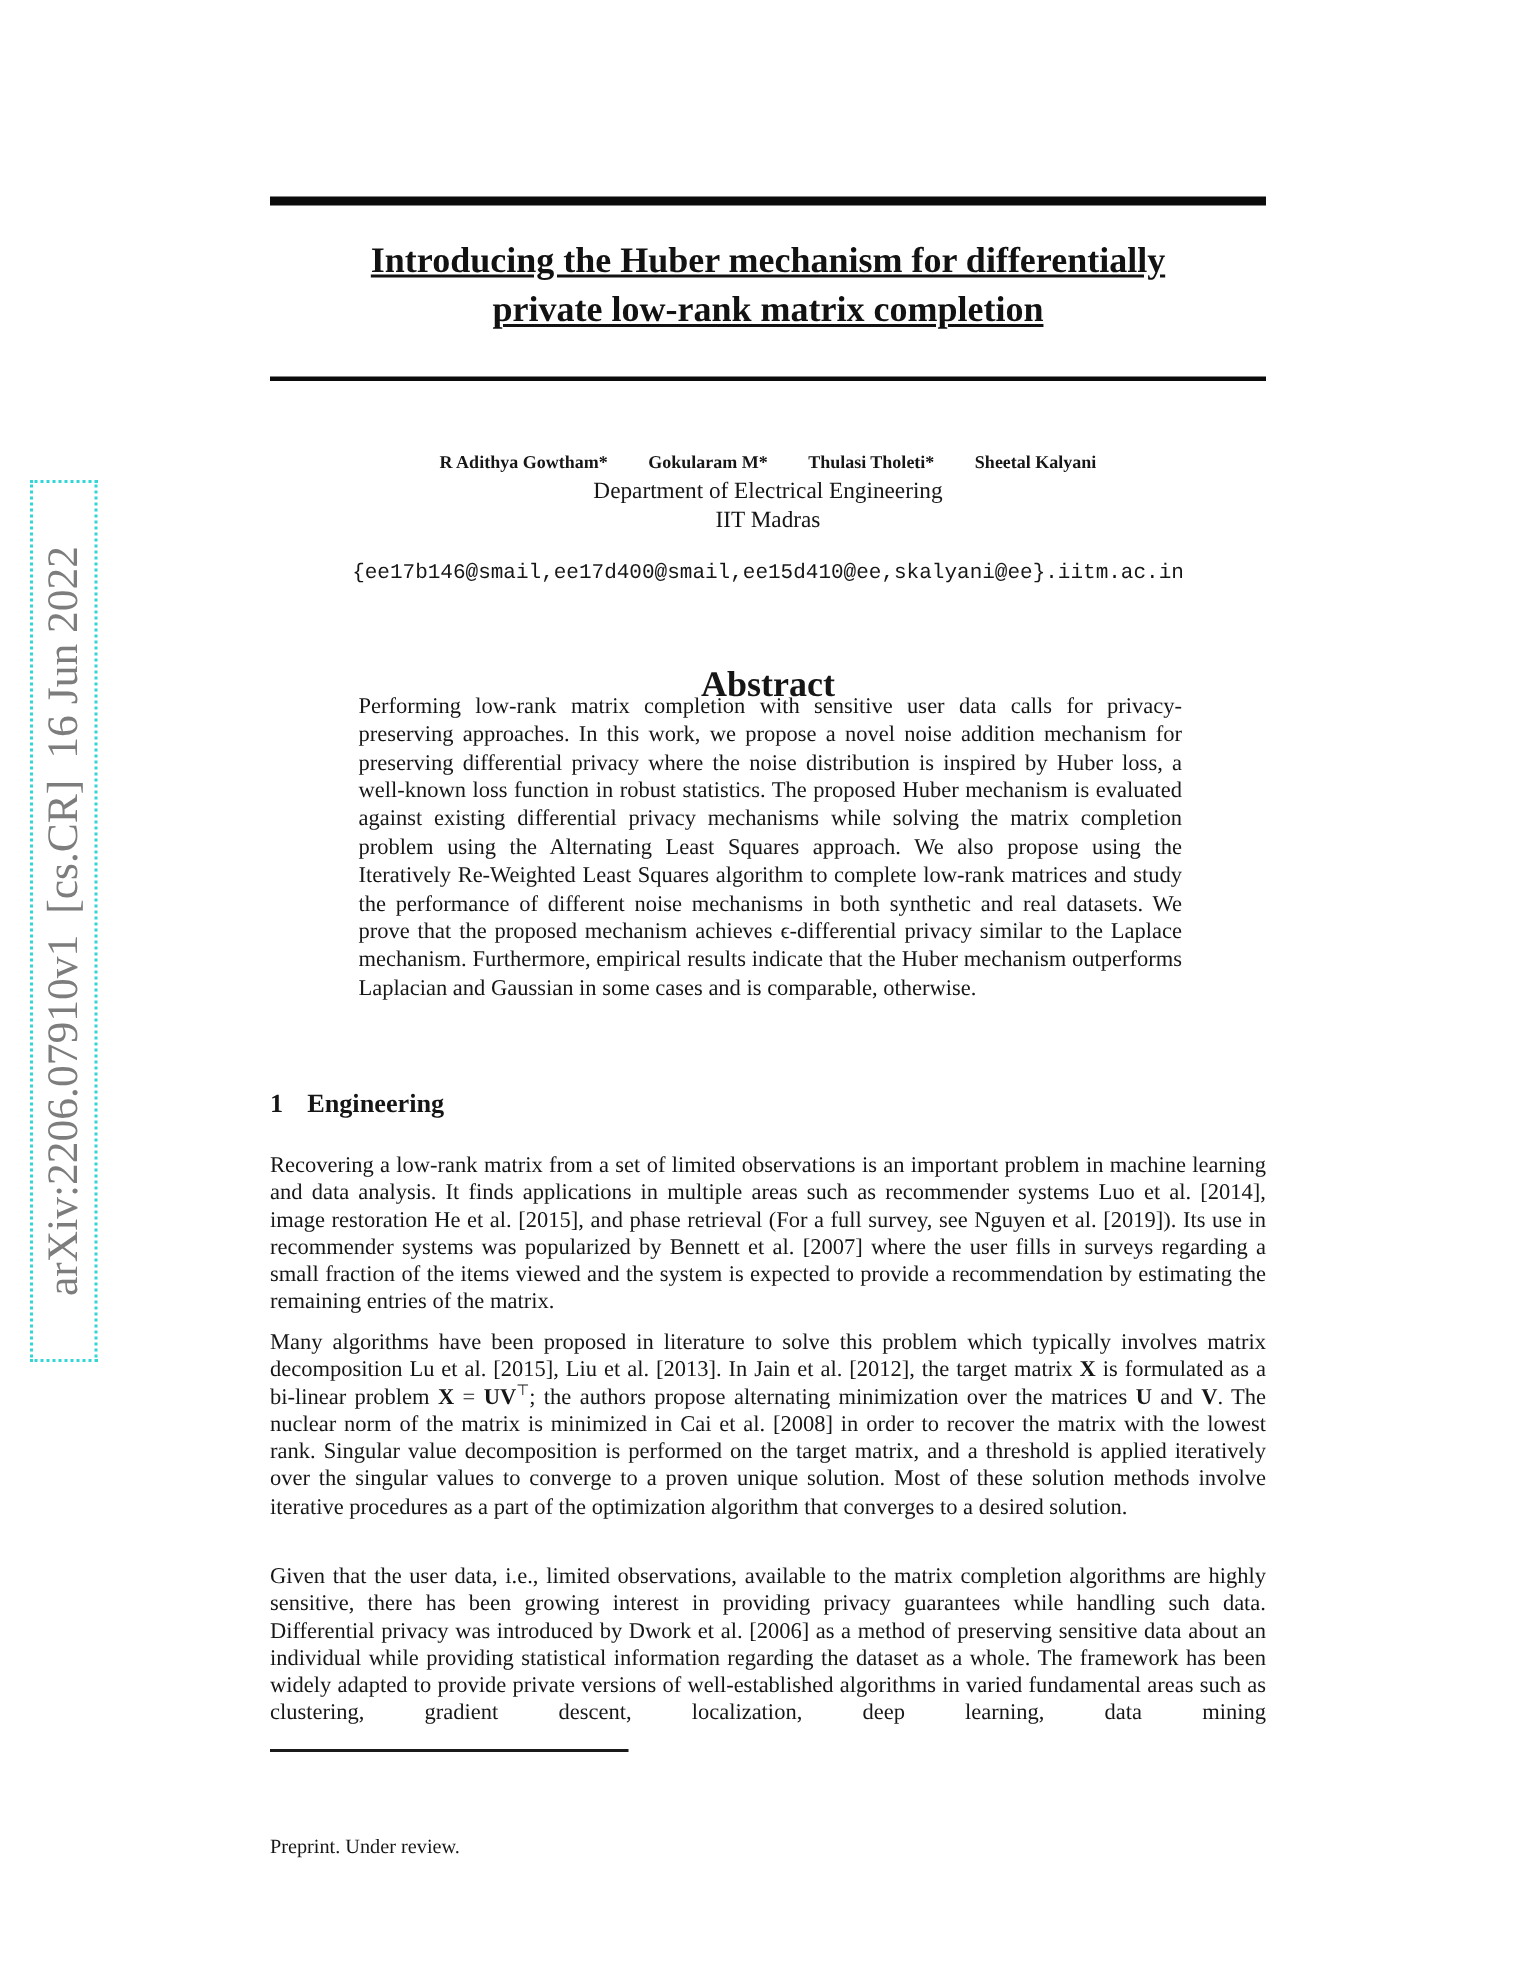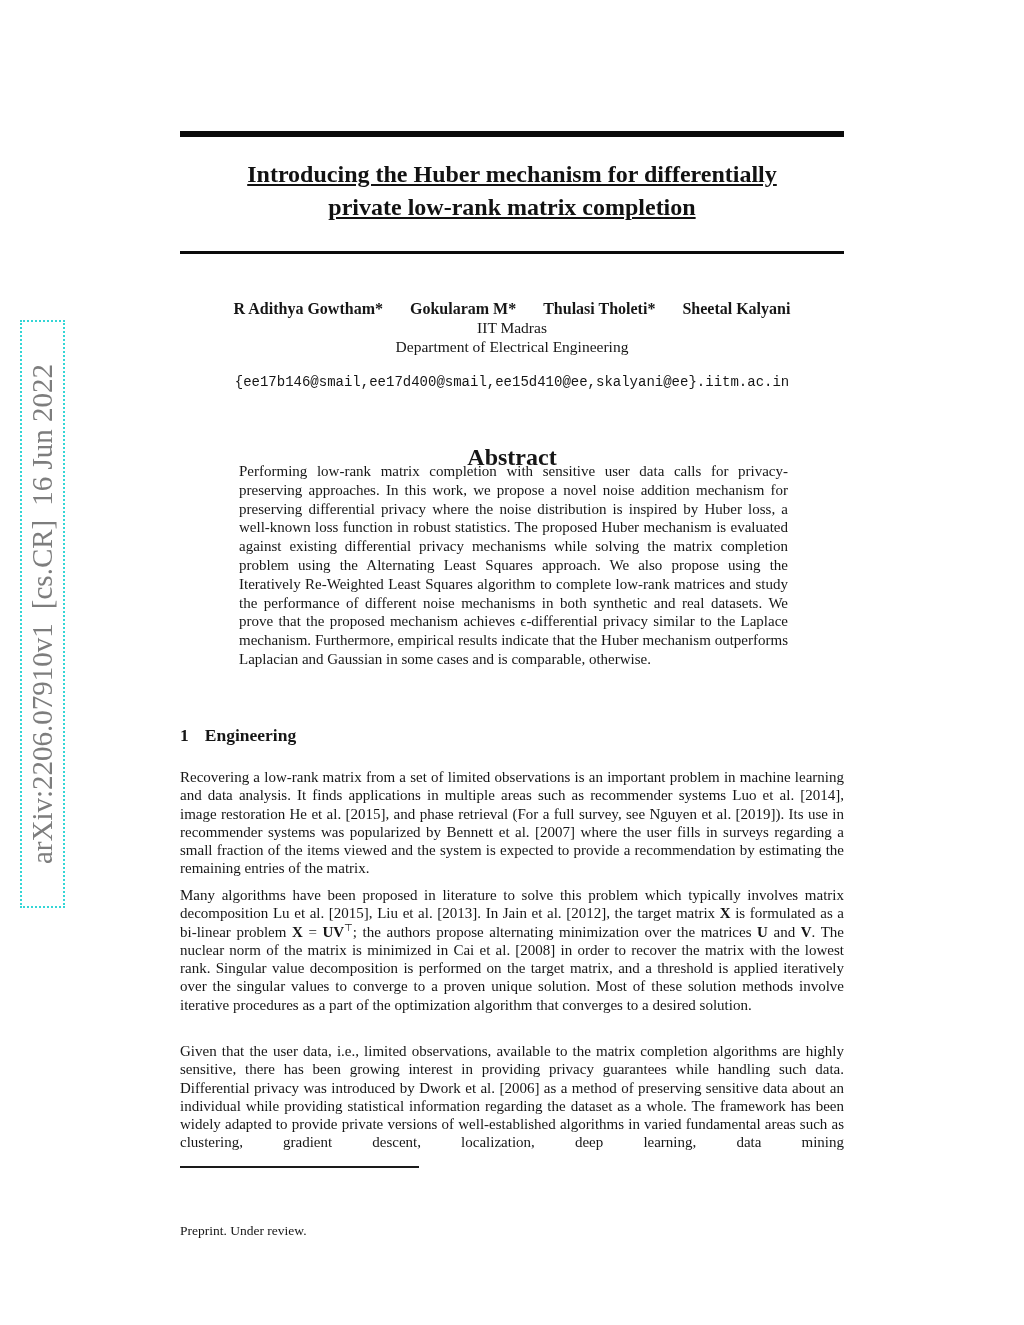--- a/index.html
+++ b/index.html
@@ -57,21 +57,21 @@
     top: 299px;
     left: 0;
     width: 100%;
     text-align: center;
   }
   .author-names {
     display: flex;
     justify-content: center;
     gap: 27px;
     font-weight: 700;
-    font-size: 16px;
+    font-size: 12px;
     line-height: 19px;
   }
   .affil-line {
     font-size: 15.5px;
     line-height: 19px;
   }
   .email-line {
     font-family: "Liberation Mono", monospace;
     font-size: 14px;
     line-height: 19px;
@@ -194,22 +194,22 @@
 
     <div class="rule-mid"></div>
 
     <div class="authors-block">
       <div class="author-names">
         <span>R Adithya Gowtham*</span>
         <span>Gokularam M*</span>
         <span>Thulasi Tholeti*</span>
         <span>Sheetal Kalyani</span>
       </div>
+      <div class="affil-line">Department of Electrical Engineering</div>
       <div class="affil-line">IIT Madras</div>
-      <div class="affil-line">Department of Electrical Engineering</div>
       <div class="email-line">{ee17b146@smail,ee17d400@smail,ee15d410@ee,skalyani@ee}.iitm.ac.in</div>
     </div>
 
     <h2 class="abstract-heading">Abstract</h2>
 
     <p class="abstract-body">Performing low-rank matrix completion with sensitive user data calls for privacy-preserving approaches. In this work, we propose a novel noise addition mechanism for preserving differential privacy where the noise distribution is inspired by Huber loss, a well-known loss function in robust statistics. The proposed Huber mechanism is evaluated against existing differential privacy mechanisms while solving the matrix completion problem using the Alternating Least Squares approach. We also propose using the Iteratively Re-Weighted Least Squares algorithm to complete low-rank matrices and study the performance of different noise mechanisms in both synthetic and real datasets. We prove that the proposed mechanism achieves ϵ-differential privacy similar to the Laplace mechanism. Furthermore, empirical results indicate that the Huber mechanism outperforms Laplacian and Gaussian in some cases and is comparable, otherwise.</p>
 
     <h2 class="section-heading">
         <span class="section-number">1</span>
         <span>Engineering</span>

